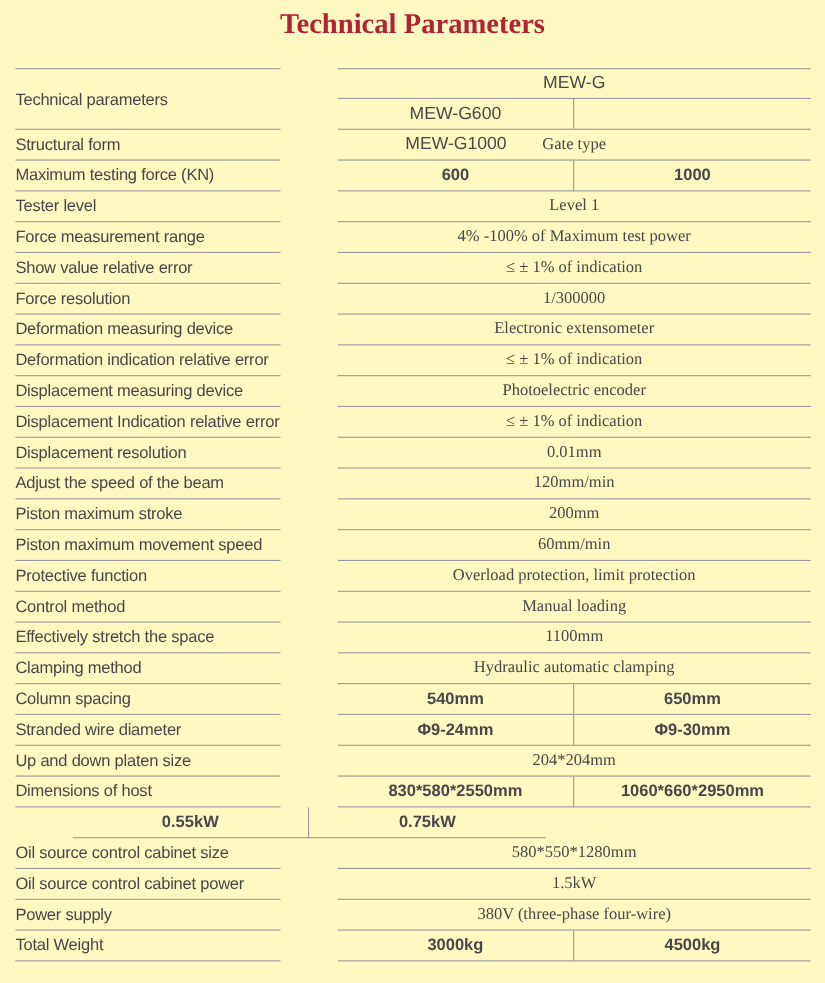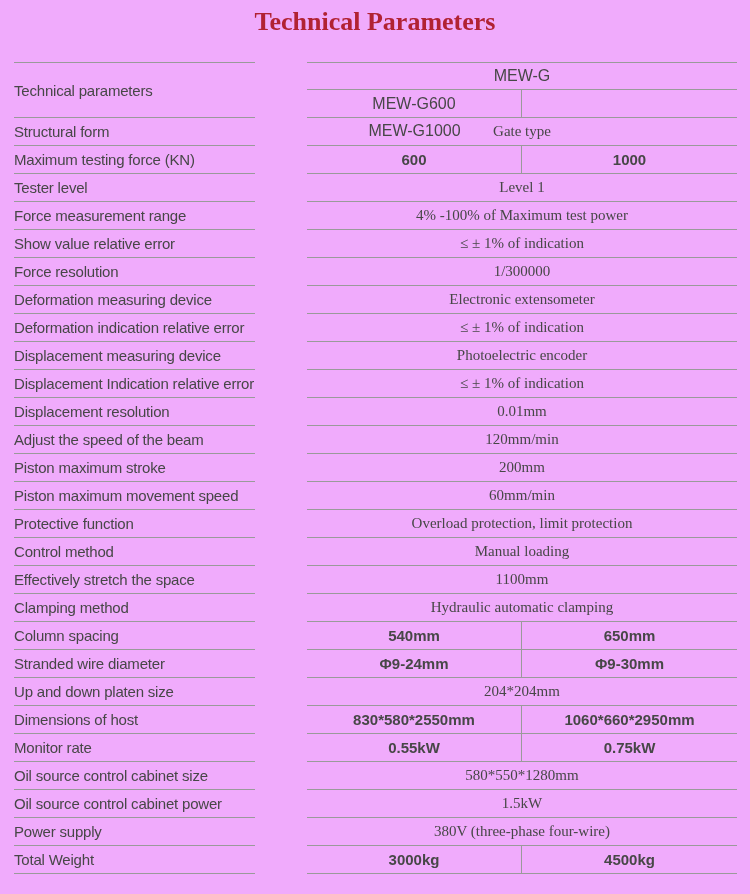--- a/index.html
+++ b/index.html
@@ -4,21 +4,21 @@
 <style>
   :root{
     --title:#b12233;
     --text:#474747;
     --line:#9a9a9a;
   }
   html,body{margin:0;padding:0;background:#fff;}
   .page{
     position:relative;
     width:750px;height:894px;
-    background:#f0abfc;
+    background:#fef9c3;
     font-family:"Liberation Sans","DejaVu Sans",sans-serif;
     overflow:hidden;
   }
   .title{
     position:absolute;top:7px;left:0;width:100%;
     margin:0;text-align:center;
     font-family:"Liberation Serif","DejaVu Serif",serif;
     font-weight:bold;font-size:26px;
     color:var(--title);
   }
@@ -235,21 +235,20 @@
         </div>
         <div class="prow">
           <div class="label-cell">Dimensions of host</div>
           <div class="col-gap"></div>
           <div class="value-area">
             <div class="vcell half divided">830*580*2550mm</div>
             <div class="vcell half">1060*660*2950mm</div>
           </div>
         </div>
         <div class="prow">
-          <div class="label-cell">Monitor rate</div>
           <div class="col-gap"></div>
           <div class="value-area">
             <div class="vcell half divided">0.55kW</div>
             <div class="vcell half">0.75kW</div>
           </div>
         </div>
         <div class="prow">
           <div class="label-cell">Oil source control cabinet size</div>
           <div class="col-gap"></div>
           <div class="value-area">

